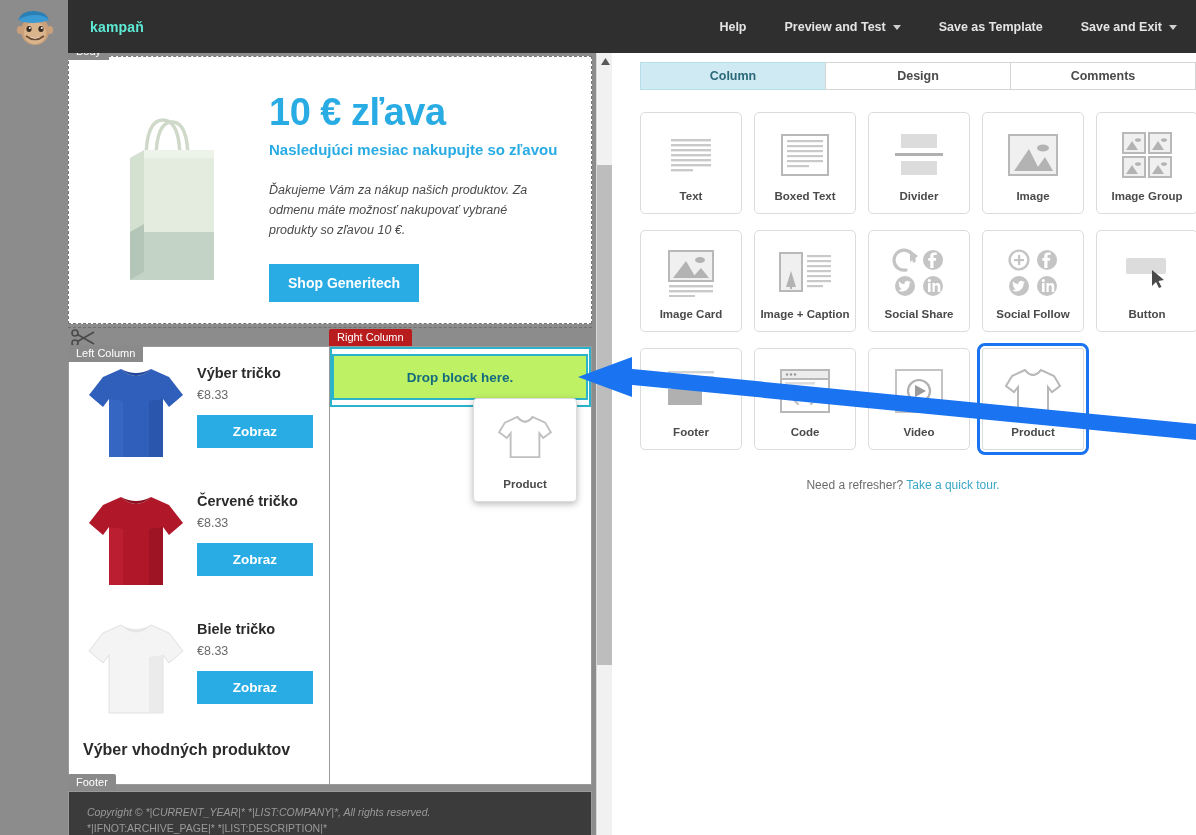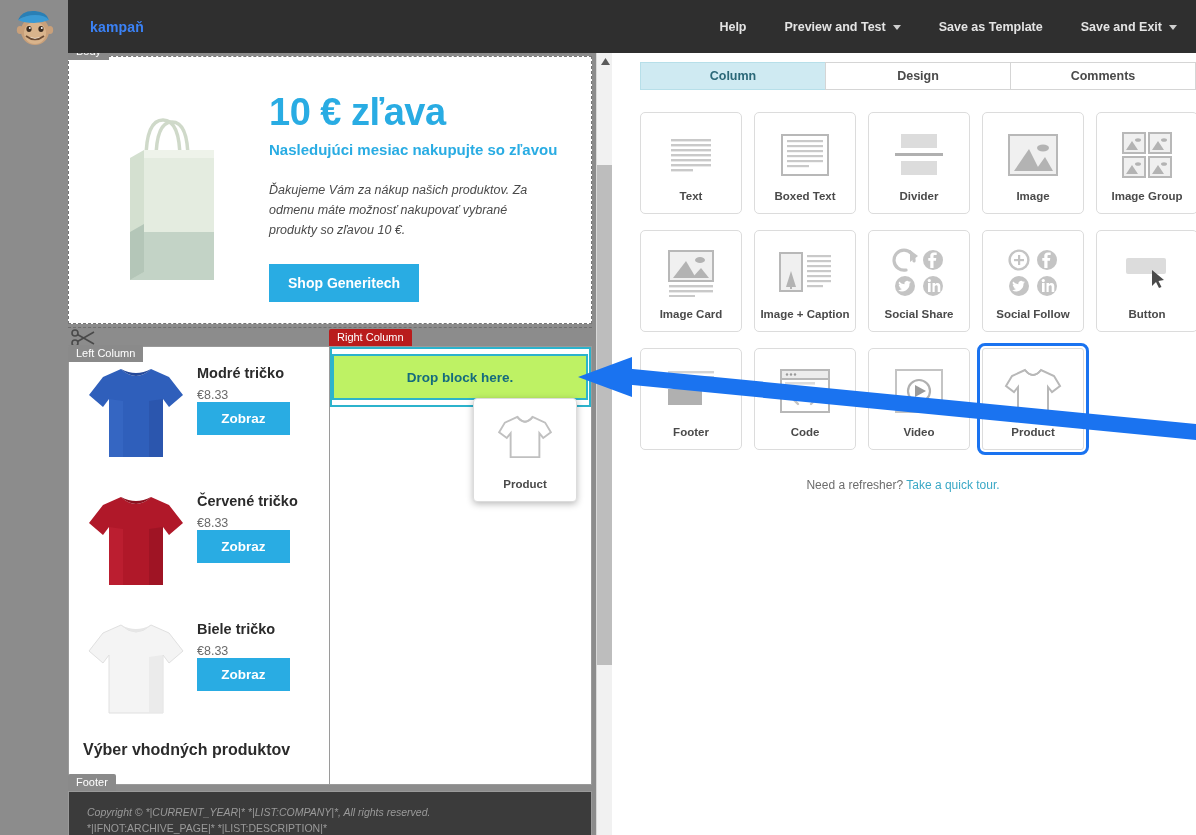--- a/index.html
+++ b/index.html
@@ -16,21 +16,21 @@
   .topbar {
     position: absolute; left: 0; top: 0; width: 1196px; height: 53px;
     background: #2f2f2f; display: flex; align-items: center;
   }
   .logo-tile {
     width: 68px; height: 53px; background: #8c8c8c;
     display: flex; align-items: center; justify-content: center;
   }
   .freddie { width: 44px; height: 40px; display: block; }
   .campaign-title {
-    color: #3b82f6; font-size: 14px; font-weight: bold;
+    color: #5eead4; font-size: 14px; font-weight: bold;
     margin-left: 22px; letter-spacing: .2px;
   }
   .topnav { margin-left: auto; display: flex; align-items: center; height: 53px; }
   .topnav-item {
     color: #e4e4e4; font-size: 12.5px; font-weight: bold;
     padding: 0 19px; cursor: pointer; white-space: nowrap;
     display: flex; align-items: center; gap: 7px; height: 53px;
   }
   .caret {
     display: inline-block; width: 0; height: 0;
@@ -113,21 +113,21 @@
     display: flex; padding: 4px 10px 0 6px; height: 128px;
   }
   .prod-img { width: 122px; display: flex; align-items: center; justify-content: center; }
   .tee { width: 106px; height: 104px; }
   .prod-info { flex: 1; padding-top: 14px; }
   .prod-name { font-size: 14.5px; font-weight: bold; color: #2b2b2b; }
   .prod-price { font-size: 12.5px; color: #6a6a6a; margin-top: 7px; }
   .btn-zobraz {
     display: block; background: #29ace3; color: #fff;
     font-size: 13.5px; font-weight: bold; text-align: center;
-    padding: 9px 0; width: 93px; cursor: pointer;
+    padding: 9px 0; margin-top: 13px; width: 116px; cursor: pointer;
     border: 0; font-family: "Liberation Sans", sans-serif;
   }
   .prod-footer-head {
     font-size: 16px; font-weight: bold; color: #2b2b2b;
     padding: 10px 0 0 14px;
   }
 
   
   .dropzone {
     position: absolute; left: 2px; top: 7px; width: 256px; height: 46px;
@@ -314,21 +314,21 @@
           <div class="prod">
             <div class="prod-img">
               <svg class="tee" viewBox="0 0 106 104">
                 <path d="M38 8 L20 16 L6 34 L20 46 L26 38 L26 96 L80 96 L80 38 L86 46 L100 34 L86 16 L68 8 Q53 22 38 8Z" fill="#2f5fbb"></path>
                 <path d="M38 8 Q53 22 68 8 Q53 16 38 8Z" fill="#25499a"></path>
                 <path d="M26 38 L26 96 L40 96 L40 40Z" fill="#3a6bc9" opacity=".55"></path>
                 <path d="M66 40 L66 96 L80 96 L80 38Z" fill="#25499a" opacity=".4"></path>
               </svg>
             </div>
             <div class="prod-info">
-              <div class="prod-name">Modré tričko</div>
+              <div class="prod-name">Výber tričko</div>
               <div class="prod-price">€8.33</div>
               <button class="btn-zobraz">Zobraz</button>
             </div>
           </div>
 
           <div class="prod">
             <div class="prod-img">
               <svg class="tee" viewBox="0 0 106 104">
                 <path d="M38 8 L20 16 L6 34 L20 46 L26 38 L26 96 L80 96 L80 38 L86 46 L100 34 L86 16 L68 8 Q53 22 38 8Z" fill="#b01829"></path>
                 <path d="M38 8 Q53 22 68 8 Q53 16 38 8Z" fill="#8c101f"></path>

